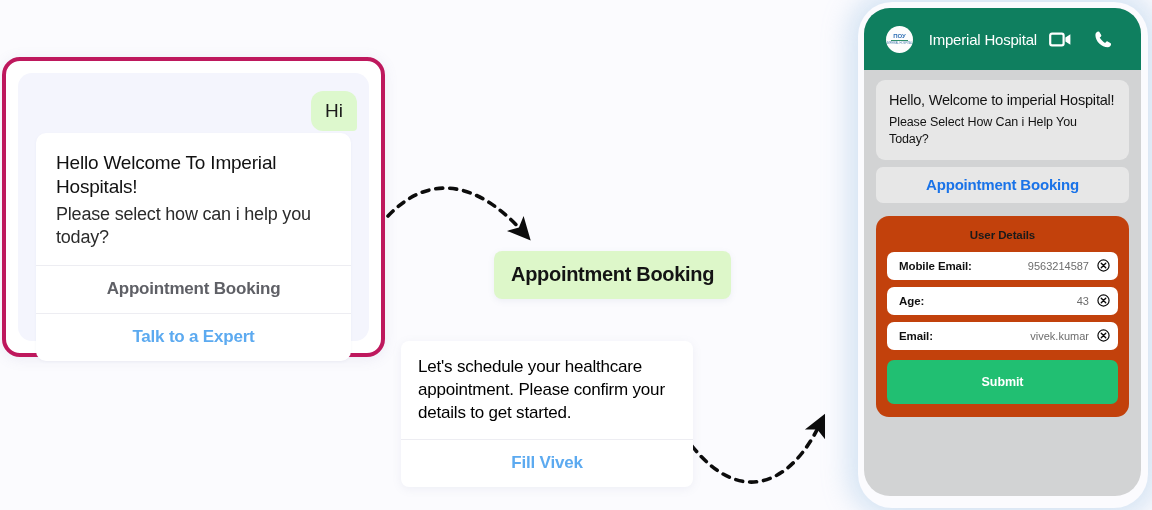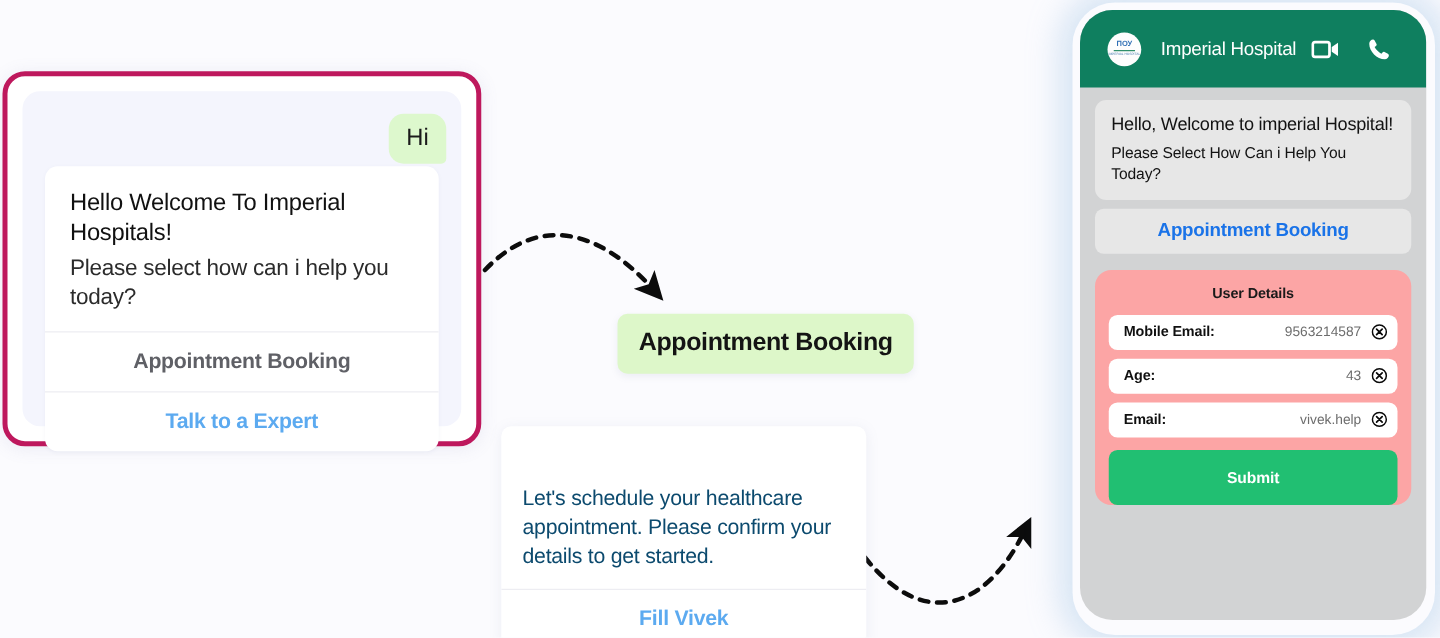--- a/index.html
+++ b/index.html
@@ -60,21 +60,21 @@
     padding: 12px 17px 13px 17px; border-radius: 8px;
     box-shadow: 0 2px 6px rgba(120,125,170,0.10);
   }
   #mid-card {
     position: absolute; left: 401px; top: 341px; width: 292px;
     background: #ffffff; border-radius: 8px; overflow: hidden;
     box-shadow: 0 2px 10px rgba(120,125,170,0.10);
   }
   #mid-card .body { padding: 15px 17px 14px 17px; }
   #mid-card .text {
-    font-size: 17px; color: #0c4a6e; line-height: 1.35; letter-spacing: -0.2px; margin-top: 32px;
+    font-size: 17px; color: #000000; line-height: 1.35; letter-spacing: -0.2px;
   }
 
   
   #arrows { position: absolute; inset: 0; pointer-events: none; }
 
   
   #phone-glow {
     position: absolute; left: 858px; top: 2px; width: 290px; height: 506px;
     border-radius: 34px;
     box-shadow: 0 0 26px 10px rgba(150,190,225,0.38);
@@ -111,22 +111,22 @@
   }
   .msg-bubble .m-sub {
     font-size: 12.5px; color: #131313; line-height: 1.34; margin-top: 4px; letter-spacing: -0.1px;
   }
   #phone-option {
     margin-top: 7px; background: #e7e7e7; border-radius: 7px;
     text-align: center; padding: 9px 8px 10px 8px;
     font-size: 15px; font-weight: bold; color: #1a73e8; letter-spacing: -0.2px;
   }
   #form-card {
-    margin-top: 13px; background: #fca5a5; border-radius: 13px;
-    padding: 11px 11px 0 11px;
+    margin-top: 13px; background: #c2410c; border-radius: 13px;
+    padding: 11px 11px 13px 11px;
   }
   #form-title {
     text-align: center; font-size: 11.5px; font-weight: bold; color: #1a1a1a;
     letter-spacing: -0.1px; padding: 2px 0 11px 0;
   }
   .form-row {
     background: #ffffff; border-radius: 7px; height: 28px;
     display: flex; align-items: center; padding: 0 8px 0 12px;
     margin-bottom: 7px;
   }
@@ -242,21 +242,21 @@
           <span class="f-label">Age:</span>
           <span class="f-value">43</span>
           <svg class="clear-icon" viewBox="0 0 14 14">
             <circle cx="7" cy="7" r="6" fill="none" stroke="#0a0a0a" stroke-width="1.3"></circle>
             <path d="M4.6,4.6 L9.4,9.4 M9.4,4.6 L4.6,9.4" stroke="#0a0a0a" stroke-width="1.5" stroke-linecap="round"></path>
           </svg>
         </div>
 
         <div class="form-row">
           <span class="f-label">Email:</span>
-          <span class="f-value">vivek.help</span>
+          <span class="f-value">vivek.kumar</span>
           <svg class="clear-icon" viewBox="0 0 14 14">
             <circle cx="7" cy="7" r="6" fill="none" stroke="#0a0a0a" stroke-width="1.3"></circle>
             <path d="M4.6,4.6 L9.4,9.4 M9.4,4.6 L4.6,9.4" stroke="#0a0a0a" stroke-width="1.5" stroke-linecap="round"></path>
           </svg>
         </div>
 
         <button id="submit-btn">Submit</button>
       </div>
 
     </div>

